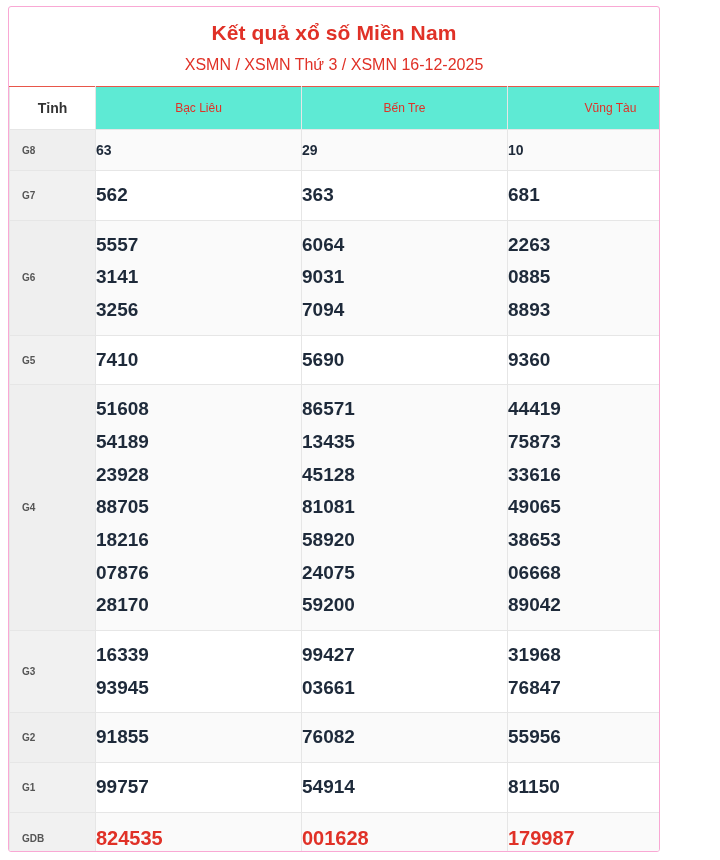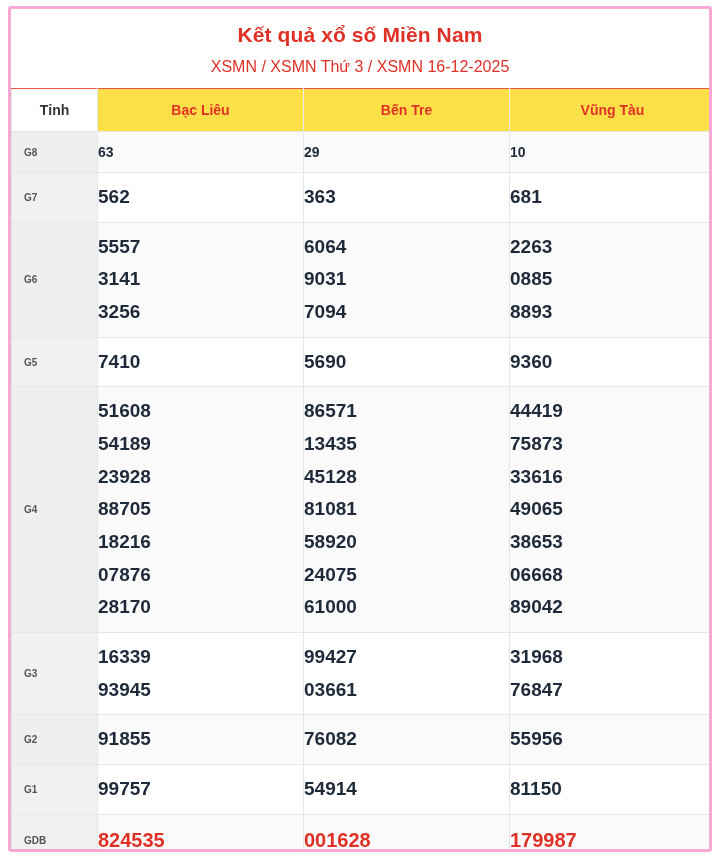--- a/index.html
+++ b/index.html
@@ -13,24 +13,24 @@
     font-family: "Liberation Sans", sans-serif;
     color: #222222;
   }
   .page {
     width: 720px;
     height: 860px;
     box-sizing: border-box;
     padding: 6px 8px 8px 8px;
   }
   .panel {
-    border: 3px solid #f9a8d4;
+    border: 1px solid #f9a8d4;
     border-radius: 3px;
     box-sizing: border-box;
-    width: 704px;
+    width: 652px;
     height: 846px;
     overflow: hidden;
     background: #ffffff;
   }
   .title {
     text-align: center;
     color: #e03127;
     font-size: 21px;
     font-weight: bold;
     padding-top: 14px;
@@ -66,25 +66,25 @@
   col.c-col  { width: 206px; }
 
   th.prov-head {
     font-size: 14px;
     font-weight: bold;
     color: #333333;
     padding: 13px 0;
     background: #ffffff;
   }
   th.city-head {
-    font-size: 14px;
-    font-weight: bold;
+    font-size: 12px;
+    font-weight: normal;
     color: #e03127;
     padding: 13px 0;
-    background: #fde047;
+    background: #5eead4;
   }
   td.prize-label {
     background: #f1f1f1;
     color: #555555;
     font-size: 10px;
     font-weight: bold;
     padding: 8px 12px;
   }
   td.num {
     font-size: 19px;
@@ -207,21 +207,21 @@
             <span class="n">07876</span>
             <span class="n">28170</span>
           </td>
           <td class="num">
             <span class="n">86571</span>
             <span class="n">13435</span>
             <span class="n">45128</span>
             <span class="n">81081</span>
             <span class="n">58920</span>
             <span class="n">24075</span>
-            <span class="n">61000</span>
+            <span class="n">59200</span>
           </td>
           <td class="num">
             <span class="n">44419</span>
             <span class="n">75873</span>
             <span class="n">33616</span>
             <span class="n">49065</span>
             <span class="n">38653</span>
             <span class="n">06668</span>
             <span class="n">89042</span>
           </td>

